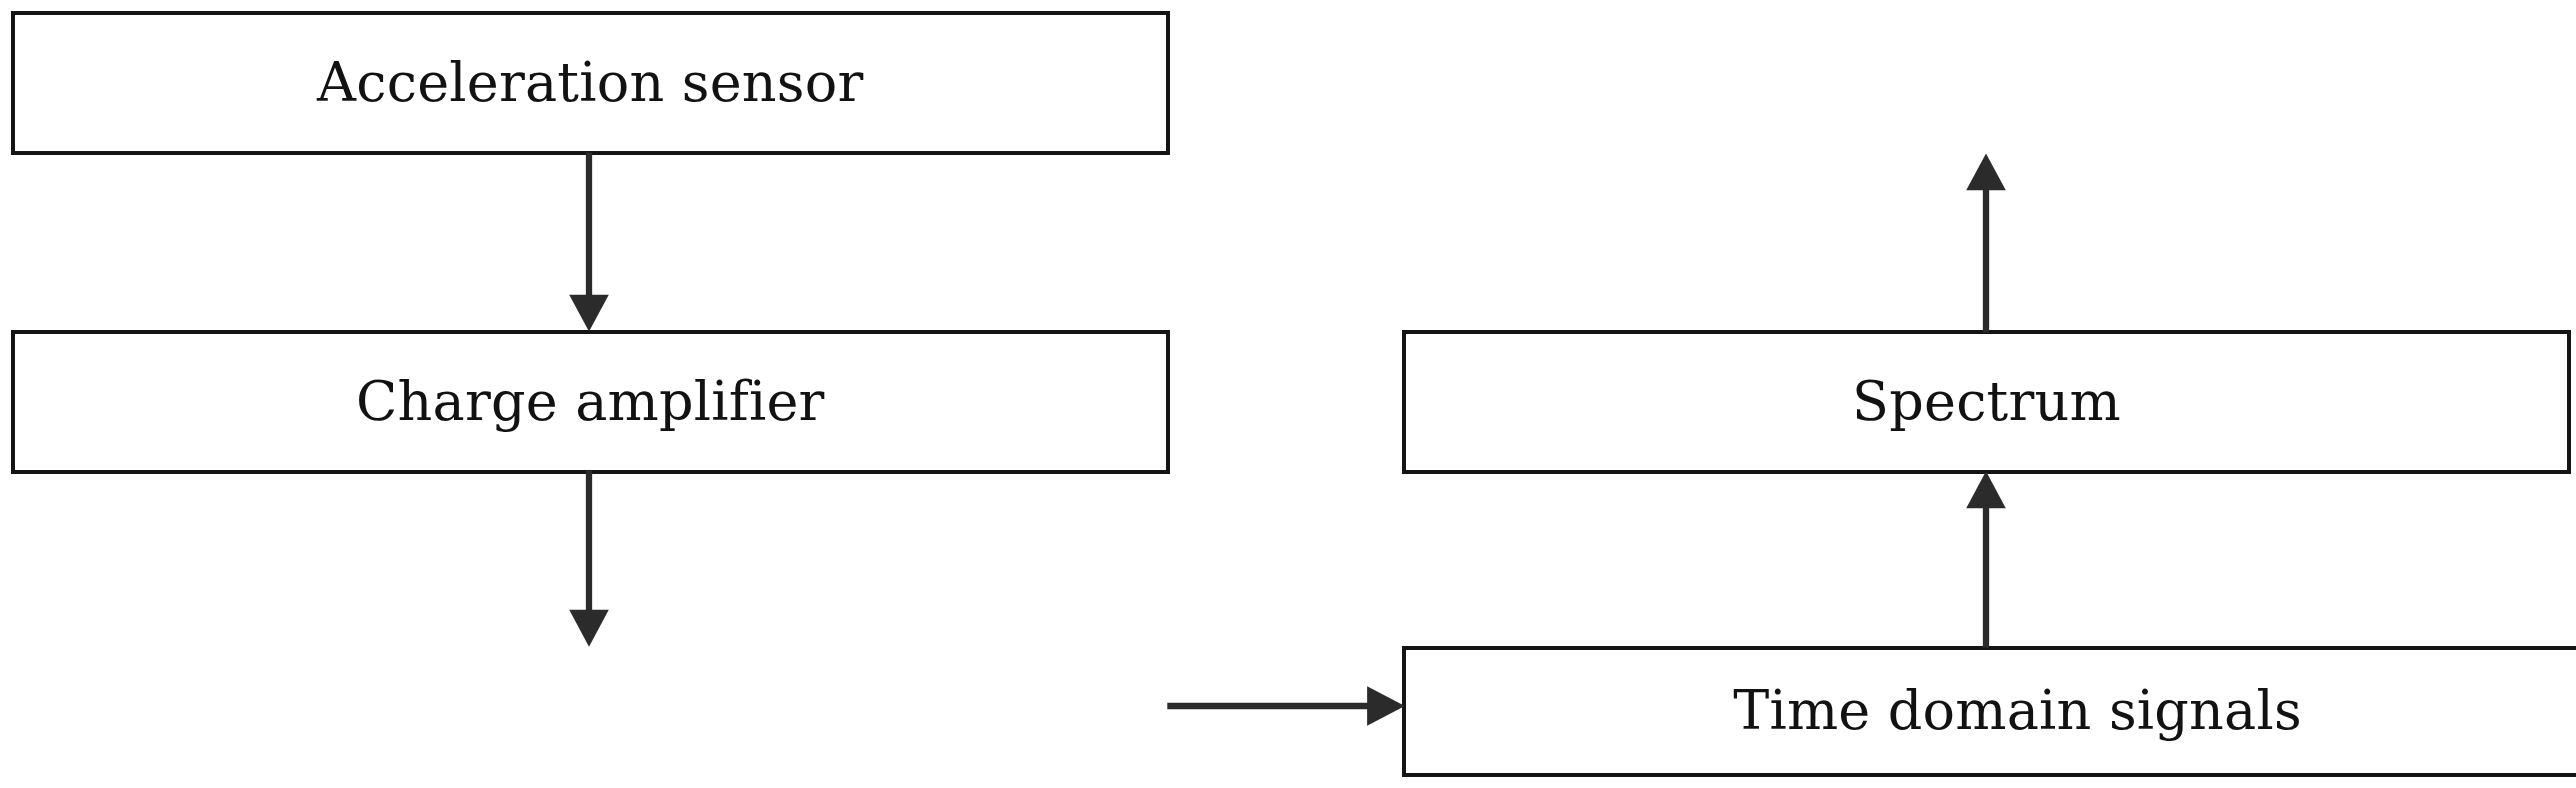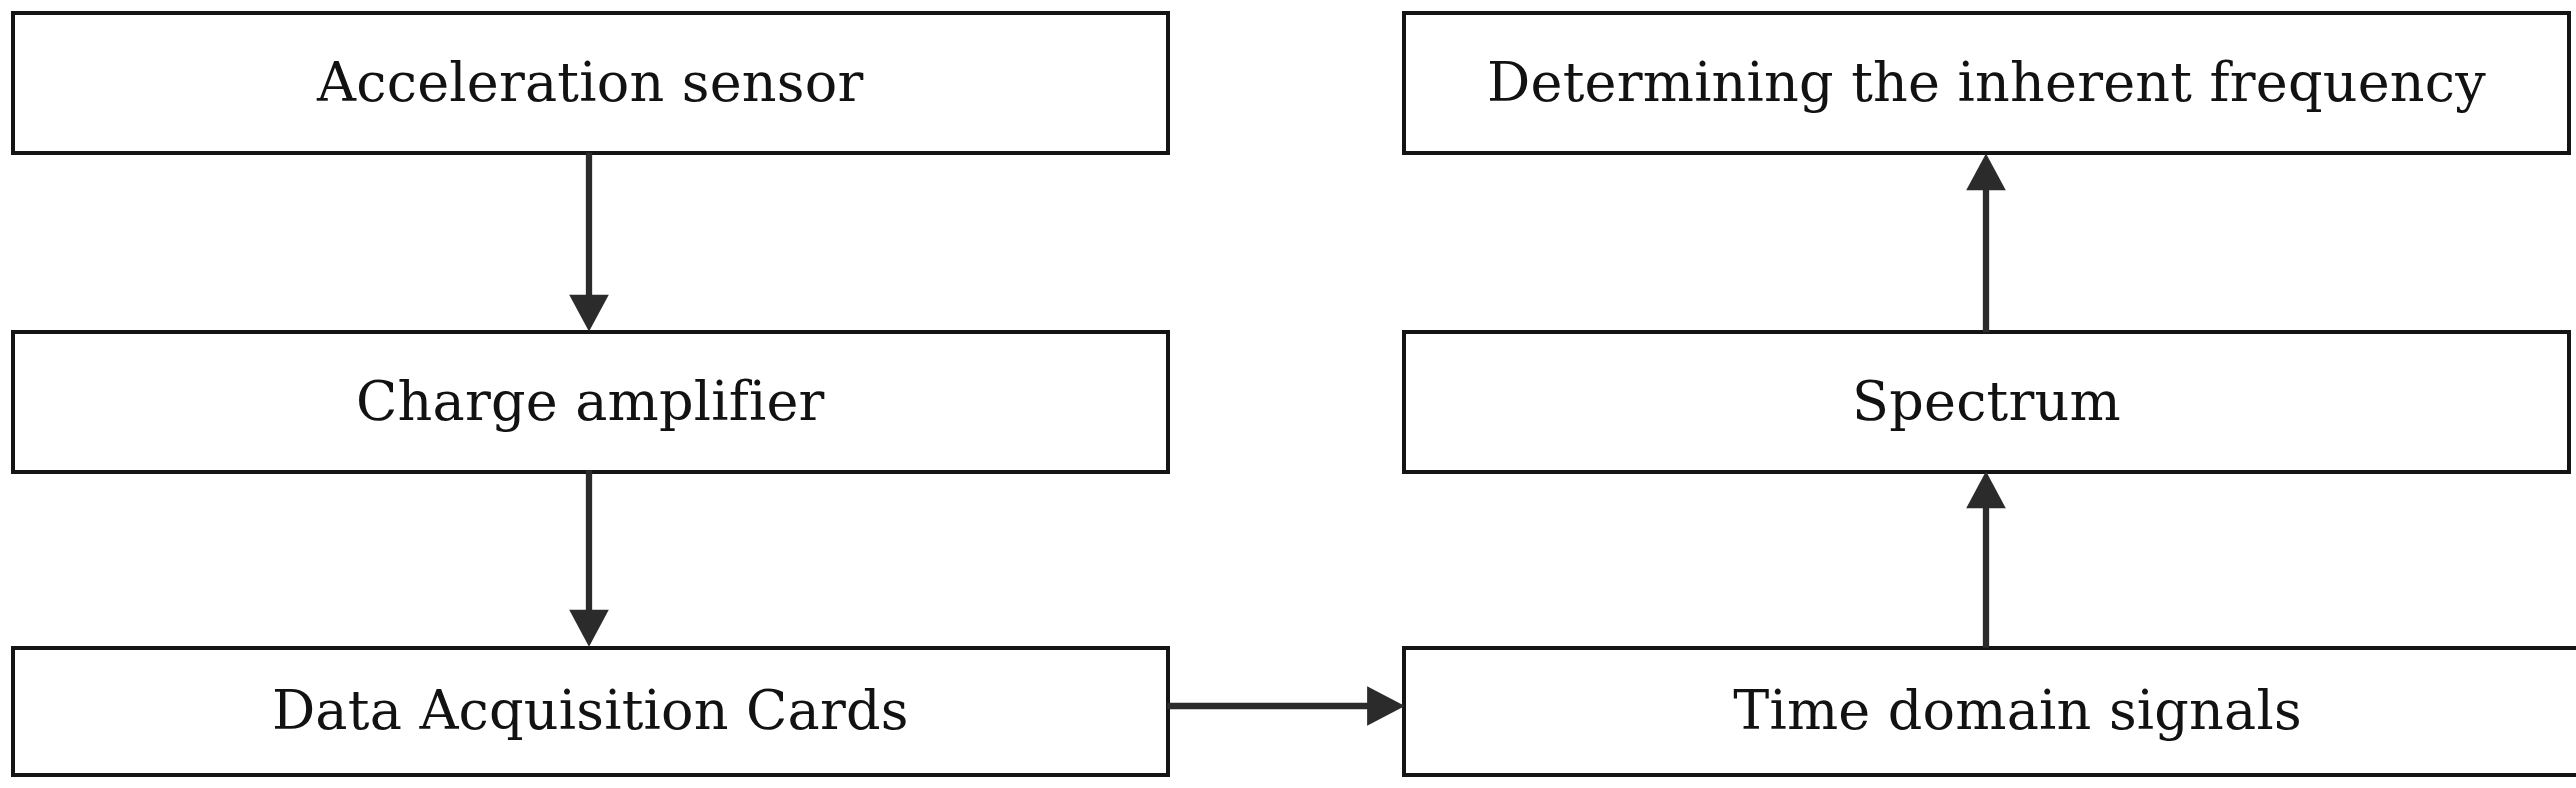--- a/index.html
+++ b/index.html
@@ -57,27 +57,21 @@
 <div id="canvas">
 
   <div class="node" style="left:10.8px; top:10.8px; width:1159px; height:144px;">
     <span class="node-label">Acceleration sensor</span>
   </div>
 
   <div class="node" style="left:10.8px; top:330px; width:1159px; height:144px;text-align:right;">
     <span class="node-label">Charge amplifier</span>
   </div>
 
-  <div class="node" style="left:10.8px; top:646px; width:1159px; height:131px;">
-    <span class="node-label">Data Acquisition Cards</span>
-  </div>
 
-  <div class="node" style="left:1402px; top:10.8px; width:1169px; height:144px;">
-    <span class="node-label">Determining the inherent frequency</span>
-  </div>
 
   <div class="node" style="left:1402px; top:330px; width:1169px; height:144px;">
     <span class="node-label">Spectrum</span>
   </div>
 
   <div class="node" style="left:1402px; top:646px; width:1231px; height:131px;">
     <span class="node-label">Time domain signals</span>
   </div>
 
   <div class="conn" style="left:562px; top:152px; width:54px; height:181px;">

